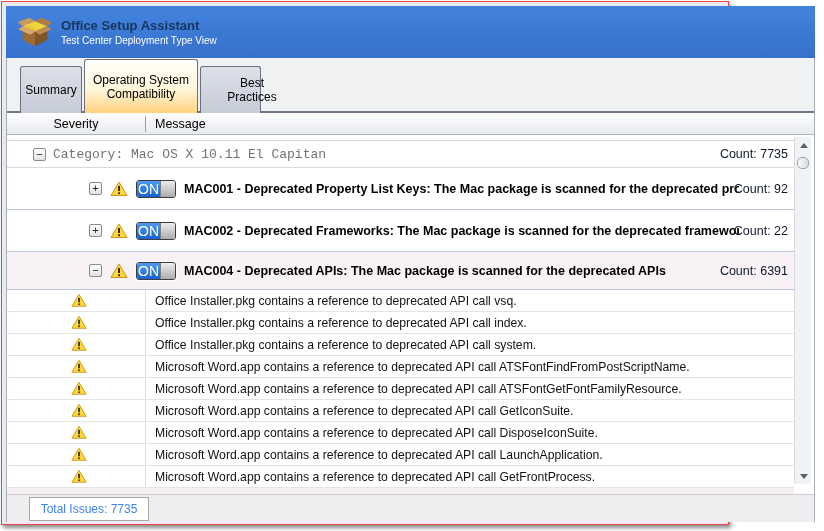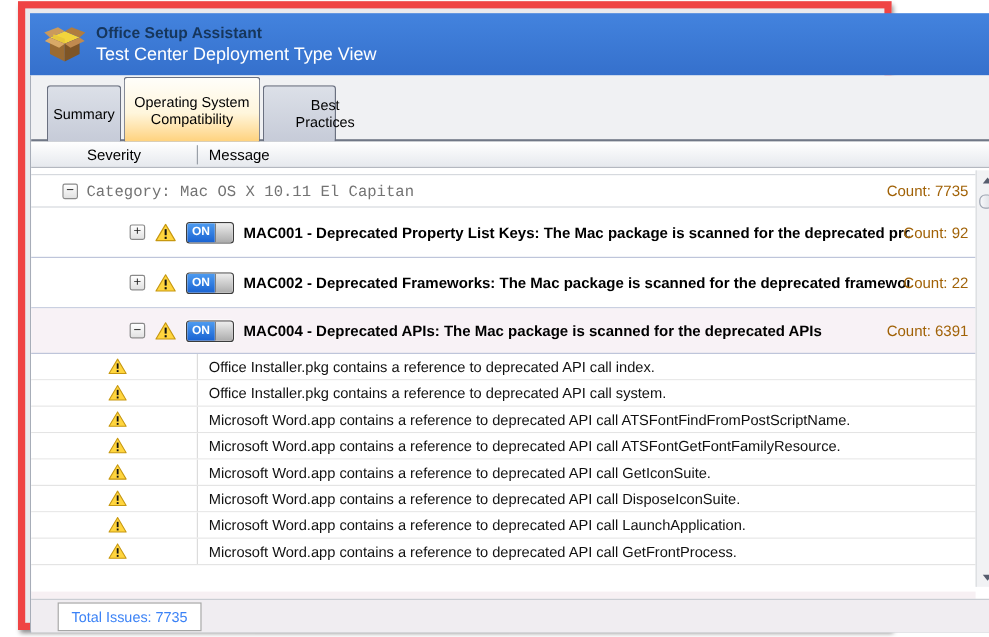--- a/index.html
+++ b/index.html
@@ -1,26 +1,26 @@
 <!DOCTYPE html>
 <html><head>
 <meta charset="utf-8">
 <style>
   * { margin:0; padding:0; box-sizing:border-box; }
   html,body { width:824px; height:531px; background:#fff; font-family:"Liberation Sans", sans-serif; }
-  .frame { position:absolute; left:15px; top:1px; width:728px; height:524px;
-           background:#E9EAED; border:6px solid #ef4444; box-shadow:2px 3px 4px rgba(0,0,0,.45); }
+  .frame { position:absolute; left:1px; top:1px; width:728px; height:524px;
+           background:#E9EAED; border:1px solid #ef4444; box-shadow:2px 3px 4px rgba(0,0,0,.45); }
 
   
   .titlebar { position:absolute; left:4px; top:4px; width:809px; height:52px;
               background:linear-gradient(180deg,#4383DE,#3570CC); display:flex; align-items:center; }
   .appicon { width:38px; height:36px; margin-left:10px; flex:0 0 auto; }
   .titles { margin-left:7px; }
   .title { font-size:13px; font-weight:bold; color:#16365C; }
-  .subtitle { font-size:15px; color:#FFFFFF; margin-top:2px; }
+  .subtitle { font-size:10px; color:#FFFFFF; margin-top:2px; }
 
   
   .body { position:absolute; left:4px; top:56px; width:809px; height:464px;
           background:#FFFFFF; border:1px solid #A7ADB8; border-top:none; }
 
   
   .tabstrip { position:absolute; left:0; top:0; width:100%; height:55px;
               background:#F0F1F3; border-bottom:2px solid #707786; }
   .tab { position:absolute; border:1px solid #6A7080; border-bottom:none; border-radius:3px 3px 0 0;
          display:flex; align-items:center; justify-content:center; text-align:center;
@@ -47,31 +47,31 @@
   .rows { position:absolute; left:0; top:77px; width:787px; height:353px; background:#fff; }
   .gaprow { height:5px; }
   .catrow { position:relative; height:28px; border-top:1px solid #D6D9DE; border-bottom:1px solid #D6D9DE;
             display:flex; align-items:center; padding-left:26px; }
   .catlabel { font-size:13px; color:#737373; margin-left:7px;font-family:Liberation Mono, monospace; }
   .grouprow { position:relative; height:42px; border-bottom:1px solid #BEC5DA;
               display:flex; align-items:center; padding-left:82px; }
   .grouprow.expanded { height:38px; background:#F8F2F6; }
   .grouptitle { font-size:12.5px; font-weight:bold; color:#000; margin-left:8px; white-space:nowrap;
                 overflow:hidden; max-width:555px; }
-  .count { position:absolute; right:6px; font-size:12.5px; color:#a16207; top:50%; transform:translateY(-50%); }
+  .count { position:absolute; right:6px; font-size:12.5px; color:#0f172a; top:50%; transform:translateY(-50%); }
 
   .expander { width:13px; height:13px; border:1px solid #8A8A8A; border-radius:2px;
               background:linear-gradient(180deg,#FFFFFF,#E2E2E2); color:#222;
               font-size:11px; line-height:10px; text-align:center; flex:0 0 auto; cursor:default; }
   .warnicon { width:18px; height:16px; margin-left:8px; flex:0 0 auto; }
 
   .toggle { display:inline-flex; width:40px; height:18px; border:1px solid #3C3C3C; border-radius:3px;
             overflow:hidden; margin-left:8px; flex:0 0 auto; box-shadow:0 0 0 1px rgba(255,255,255,.6); cursor:default; }
   .toggle-on { flex:1; background:linear-gradient(180deg,#4D9BF0,#1A63D2); color:#fff;
-               font-size:10px; font-weight:bold; display:flex; align-items:center; justify-content:center; }
+               font-size:14px; font-weight:normal; display:flex; align-items:center; justify-content:center; }
   .toggle-knob { width:15px; background:linear-gradient(180deg,#EDEDED,#ACACAC); border-left:1px solid #7F7F7F;
                  border-radius:0 2px 2px 0; }
 
   .detailrow { position:relative; height:22px; border-bottom:1px solid #E4E4E4; background:#fff; }
   .detailrow .dicon { position:absolute; left:64px; top:3px; width:16px; height:15px; }
   .detailrow .msg { position:absolute; left:138px; right:2px; top:0; height:100%;
                     border-left:1px solid #DCDCDC; display:flex; align-items:center;
                     padding-left:9px; font-size:12.2px; color:#111; white-space:nowrap; overflow:hidden; }
   .pinkstrip { position:absolute; left:0; top:430px; width:787px; height:6px; background:#F7F0F3; }
 
@@ -189,20 +189,28 @@
         <span class="grouptitle">MAC004 - Deprecated APIs: The Mac package is scanned for the deprecated APIs</span>
         <span class="count">Count: 6391</span>
       </div>
 
       <div class="detailrow">
         <svg class="dicon" viewBox="0 0 18 16">
             <path d="M9 1 L17 14.5 H1 Z" fill="#FFD53E" stroke="#C79810" stroke-linejoin="round"></path>
             <rect x="8.2" y="5" width="1.7" height="5" fill="#111"></rect>
             <rect x="8.2" y="11.3" width="1.7" height="1.8" fill="#111"></rect>
           </svg>
+        <div class="msg">Office Installer.pkg contains a reference to deprecated API call vsq.</div>
+      </div>
+      <div class="detailrow">
+        <svg class="dicon" viewBox="0 0 18 16">
+            <path d="M9 1 L17 14.5 H1 Z" fill="#FFD53E" stroke="#C79810" stroke-linejoin="round"></path>
+            <rect x="8.2" y="5" width="1.7" height="5" fill="#111"></rect>
+            <rect x="8.2" y="11.3" width="1.7" height="1.8" fill="#111"></rect>
+          </svg>
         <div class="msg">Office Installer.pkg contains a reference to deprecated API call index.</div>
       </div>
       <div class="detailrow">
         <svg class="dicon" viewBox="0 0 18 16">
             <path d="M9 1 L17 14.5 H1 Z" fill="#FFD53E" stroke="#C79810" stroke-linejoin="round"></path>
             <rect x="8.2" y="5" width="1.7" height="5" fill="#111"></rect>
             <rect x="8.2" y="11.3" width="1.7" height="1.8" fill="#111"></rect>
           </svg>
         <div class="msg">Office Installer.pkg contains a reference to deprecated API call system.</div>
       </div>

